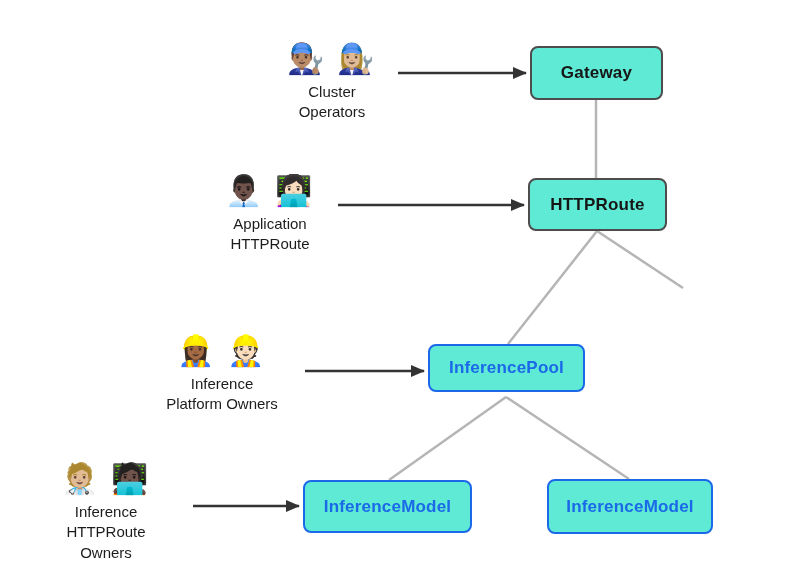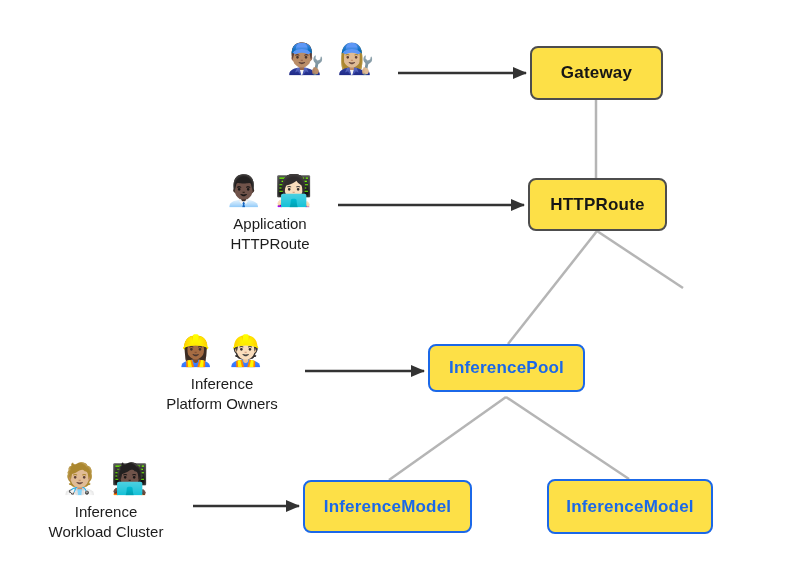--- a/index.html
+++ b/index.html
@@ -14,21 +14,21 @@
   #edge-layer {
     position: absolute;
     left: 0; top: 0;
     width: 800px; height: 572px;
   }
   .node {
     position: absolute;
     display: flex;
     align-items: center;
     justify-content: center;
-    background: #fde047;
+    background: #5eead4;
     border-radius: 8px;
     font-size: 17px;
     font-weight: 700;
     letter-spacing: 0.2px;
     box-sizing: border-box;
   }
   .node.dark {
     border: 2.5px solid #4d4d4d;
     color: #161616;
   }
@@ -73,35 +73,36 @@
     <line x1="506" y1="397" x2="629" y2="479" stroke="#b5b5b5" stroke-width="2.5"></line>
 
     <line x1="398" y1="73" x2="526" y2="73" stroke="#333333" stroke-width="2.5" marker-end="url(#arrowhead)"></line>
     <line x1="338" y1="205" x2="524" y2="205" stroke="#333333" stroke-width="2.5" marker-end="url(#arrowhead)"></line>
     <line x1="305" y1="371" x2="424" y2="371" stroke="#333333" stroke-width="2.5" marker-end="url(#arrowhead)"></line>
     <line x1="193" y1="506" x2="299" y2="506" stroke="#333333" stroke-width="2.5" marker-end="url(#arrowhead)"></line>
   </svg>
 
   <div class="persona" style="left:287px; top:38px; width:90px;">
     <div class="emojis">👨🏽‍🔧 👩🏼‍🔧</div>
+    <div class="plabel">Cluster Operators</div>
   </div>
 
   <div class="persona" style="left:220px; top:170px; width:100px;">
     <div class="emojis">👨🏿‍💼 👩🏻‍💻</div>
     <div class="plabel">Application HTTPRoute</div>
   </div>
 
   <div class="persona" style="left:166px; top:330px; width:112px;">
     <div class="emojis">👷🏾‍♀️ 👷🏻</div>
     <div class="plabel">Inference Platform Owners</div>
   </div>
 
   <div class="persona" style="left:48px; top:458px; width:116px;">
     <div class="emojis">🧑🏼‍⚕️ 🧑🏿‍💻</div>
-    <div class="plabel">Inference Workload Cluster</div>
+    <div class="plabel">Inference HTTPRoute Owners</div>
   </div>
 
   <div class="node dark" style="left:530px; top:46px; width:133px; height:54px;">Gateway</div>
 
   <div class="node dark" style="left:528px; top:178px; width:139px; height:53px;">HTTPRoute</div>
 
 
   <div class="node blue" style="left:428px; top:344px; width:157px; height:48px;">InferencePool</div>
 
   <div class="node blue" style="left:303px; top:480px; width:169px; height:53px;">InferenceModel</div>

